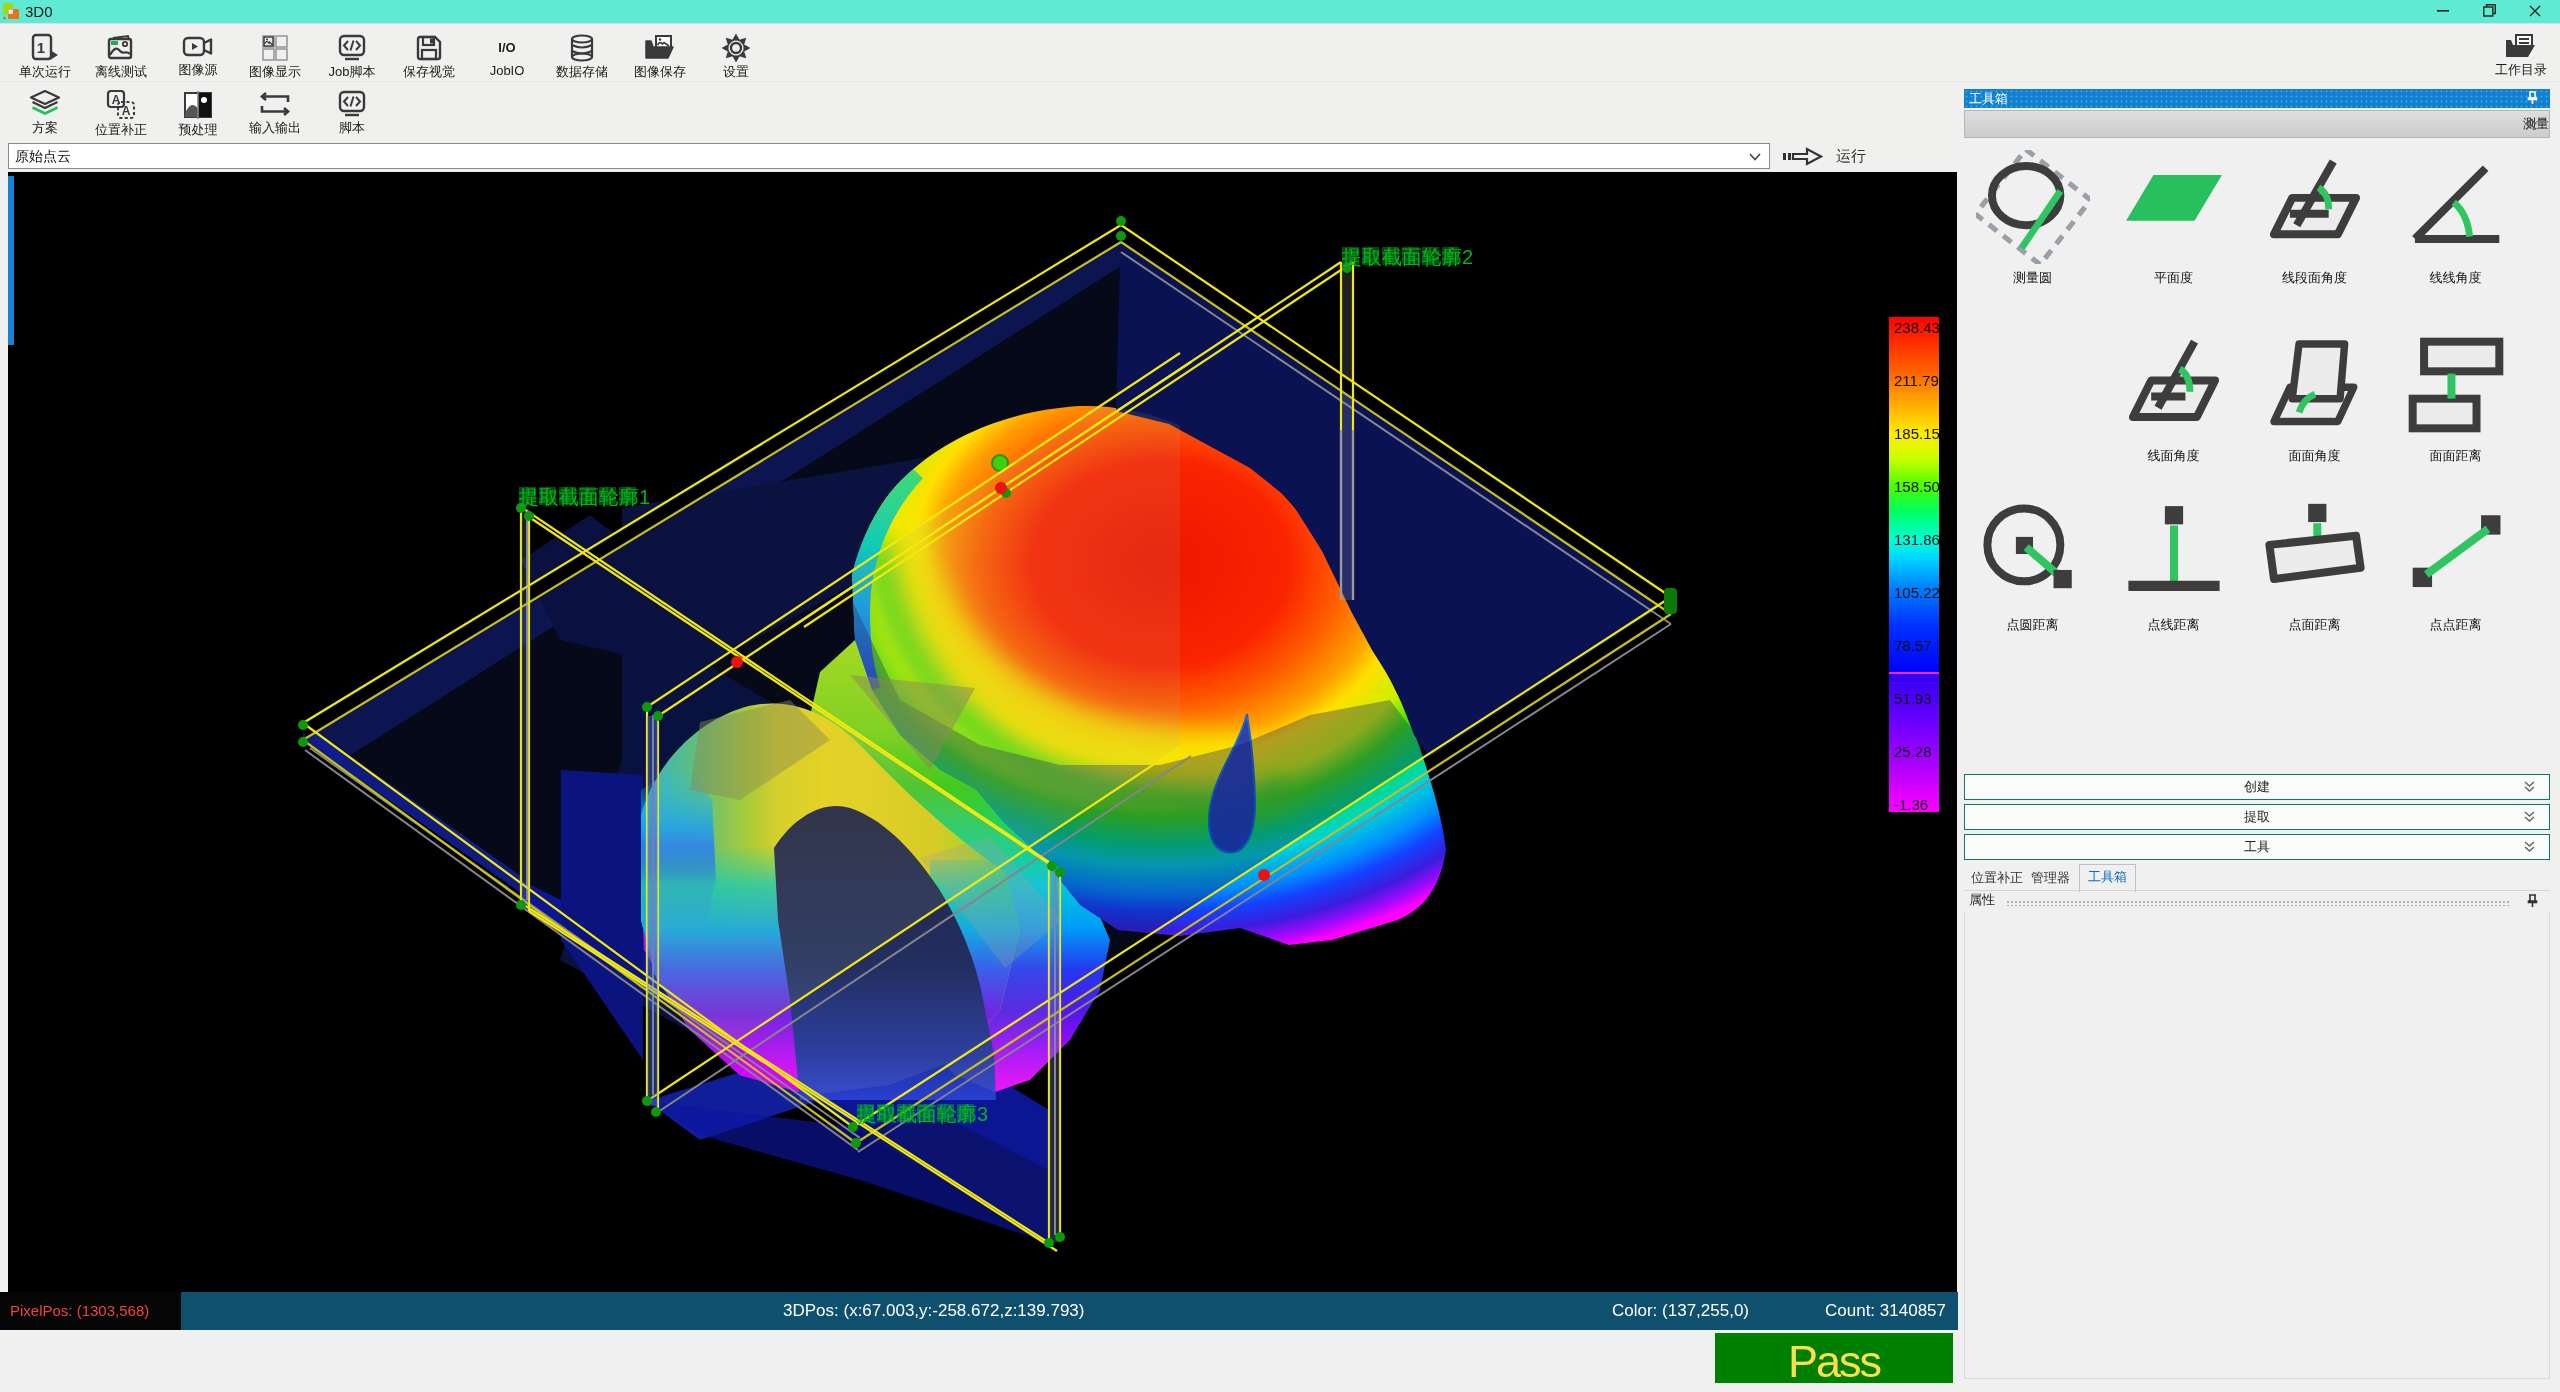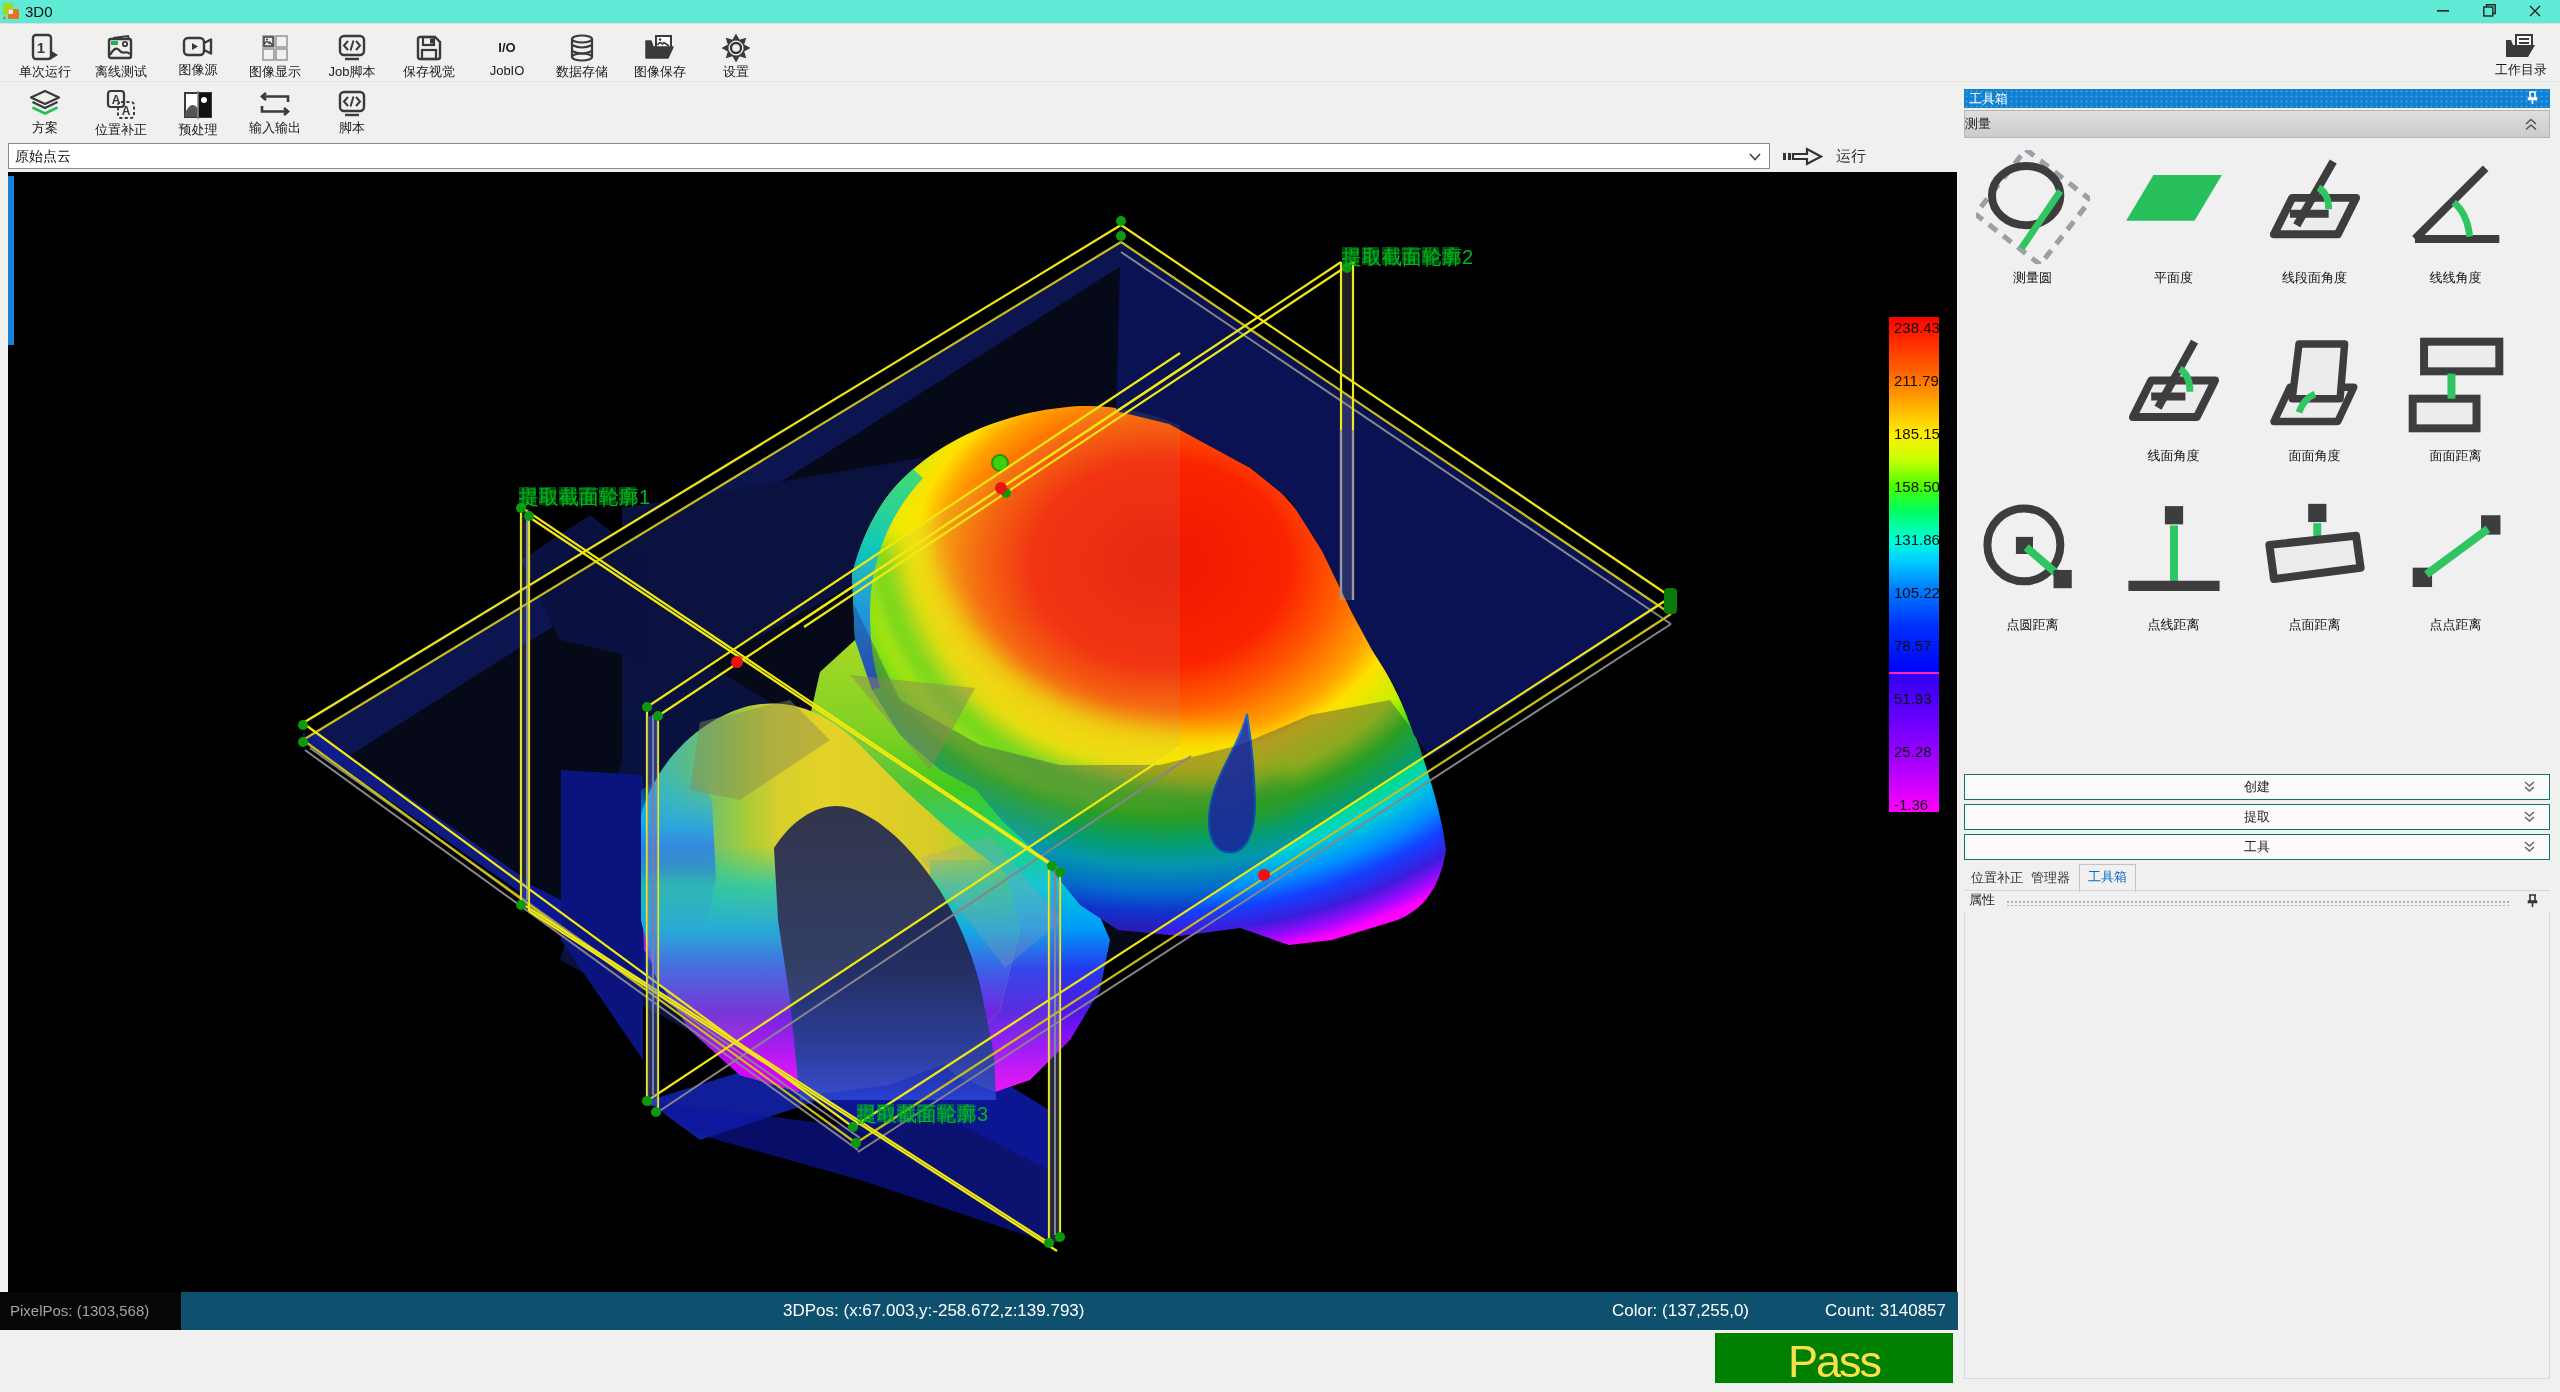--- a/index.html
+++ b/index.html
@@ -9,30 +9,30 @@
 #tb1{left:0;top:23px;width:2560px;height:58px;background:#f0f0ee;border-top:1px solid #dcdee6}
 #tb2{left:0;top:81px;width:2560px;height:59px;background:#f0f0ee;border-top:1px solid #e6e6e4}
 .tbi{position:absolute;width:90px;text-align:center}
 .tbi .ic{display:block;margin:0 auto}
 .tbi .lb{display:block;font-size:13px;color:#1a1a1a;margin-top:0px;white-space:nowrap}
 #comborow{left:0;top:140px;width:2560px;height:32px;background:#f0f0ee}
 #combo{position:absolute;left:8px;top:3px;width:1762px;height:26px;background:#fff;border:1px solid #8a8a8a;font-size:14px;color:#111;line-height:24px;padding-left:6px}
 #runlbl{position:absolute;left:1836px;top:7px;font-size:15px;color:#333}
 #rpanel{left:1962px;top:85px;width:590px;height:1299px;background:#f0f0f0}
 #tbxhead{position:absolute;left:2px;top:4px;width:586px;height:19px;background:#1080d0;background-image:radial-gradient(rgba(255,255,255,0.25) 0.9px, transparent 1.1px);background-size:5px 5px;color:#fff;font-size:13px;line-height:19px;padding-left:5px}
-#mheader{position:absolute;left:2px;top:25px;width:586px;height:28px;background:linear-gradient(#dedede,#cccccc);border:1px solid #b5b5b5;text-align:left;font-size:13px;color:#222;line-height:26px}
+#mheader{position:absolute;left:2px;top:25px;width:586px;height:28px;background:linear-gradient(#dedede,#cccccc);border:1px solid #b5b5b5;text-align:right;font-size:13px;color:#222;line-height:26px}
 .secbar{position:absolute;left:2px;width:586px;height:26px;background:#fbfbfb;border:1px solid #0f766e;text-align:center;font-size:13px;color:#222;line-height:24px}
 .chevr{position:absolute;right:14px;top:6px}
 .gcell{position:absolute;width:141px;text-align:center}
 .gcell .glb{display:block;font-size:13px;color:#111;margin-top:1px}
 #tabsrow{position:absolute;left:2px;top:779px;width:586px;height:25px;font-size:13px;color:#333}
 #tabsrow span{position:absolute;top:5px}
 #proph{position:absolute;left:2px;top:805px;width:586px;height:21px;font-size:13px;color:#222;border-top:1px solid #d5d5d5;padding-left:5px}
 #propbody{position:absolute;left:2px;top:826px;width:586px;height:468px;background:#f0f0f0;border:1px solid #d9d9de;border-top:none}
-#sb-black{left:0;top:1292px;width:181px;height:38px;background:#060606;color:#a3a3a3;font-size:15px;line-height:38px;padding-left:10px}
+#sb-black{left:0;top:1292px;width:181px;height:38px;background:#060606;color:#ef4444;font-size:15px;line-height:38px;padding-left:10px}
 #sb-teal{left:181px;top:1292px;width:1777px;height:38px;background:#0e506e;color:#fff;font-size:17px;line-height:38px}
 #bottomstrip{left:0;top:1330px;width:1962px;height:62px;background:#f0f0f0}
 #passbtn{left:1715px;top:1333px;width:238px;height:50px;background:#008000;color:#fde047;text-align:center;font-size:45px;line-height:58px;letter-spacing:-2px}
 </style></head>
 <body>
 <div class="abs" id="titlebar">
   <svg class="abs" style="left:3px;top:3px" width="17" height="17" viewBox="0 0 17 17">
     <rect x="0" y="0" width="10" height="12" rx="2" fill="#a4d816"></rect>
     <rect x="5" y="6" width="11" height="10" rx="1.5" fill="#e8731a"></rect>
     <rect x="5.5" y="6.5" width="4.5" height="4.5" fill="#e9eefa"></rect>

